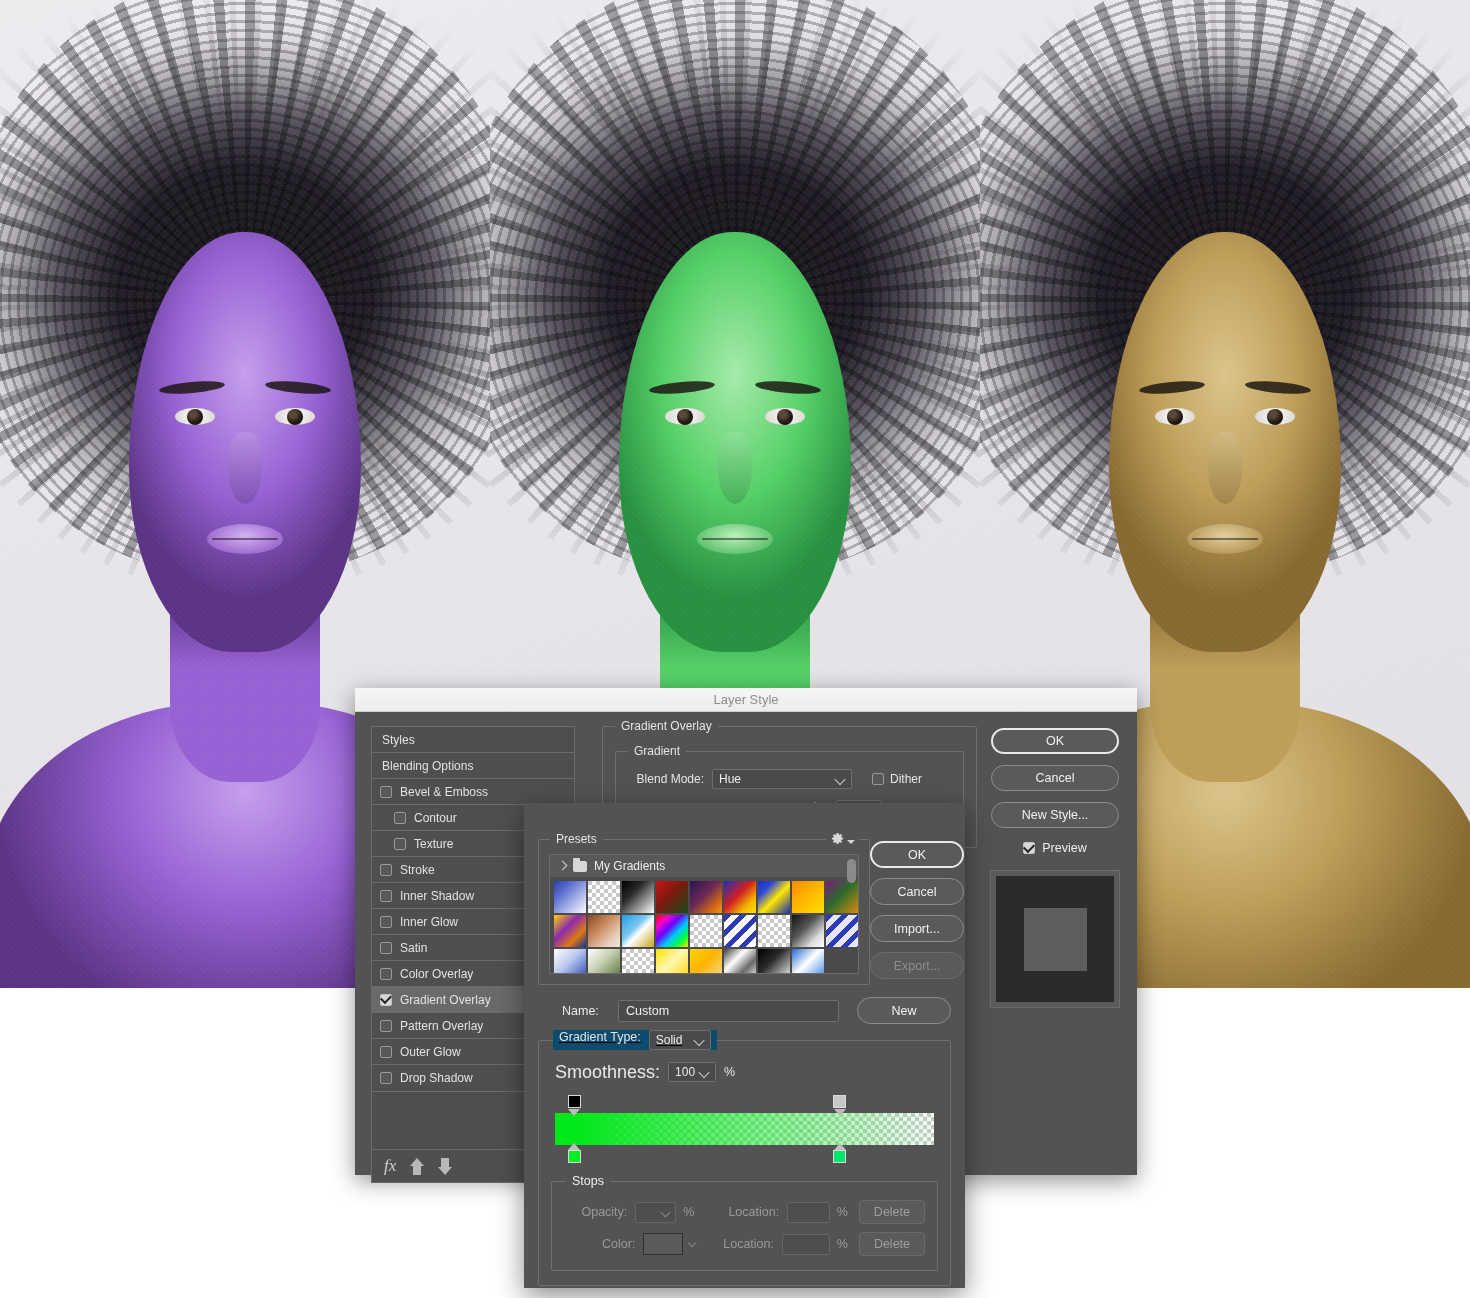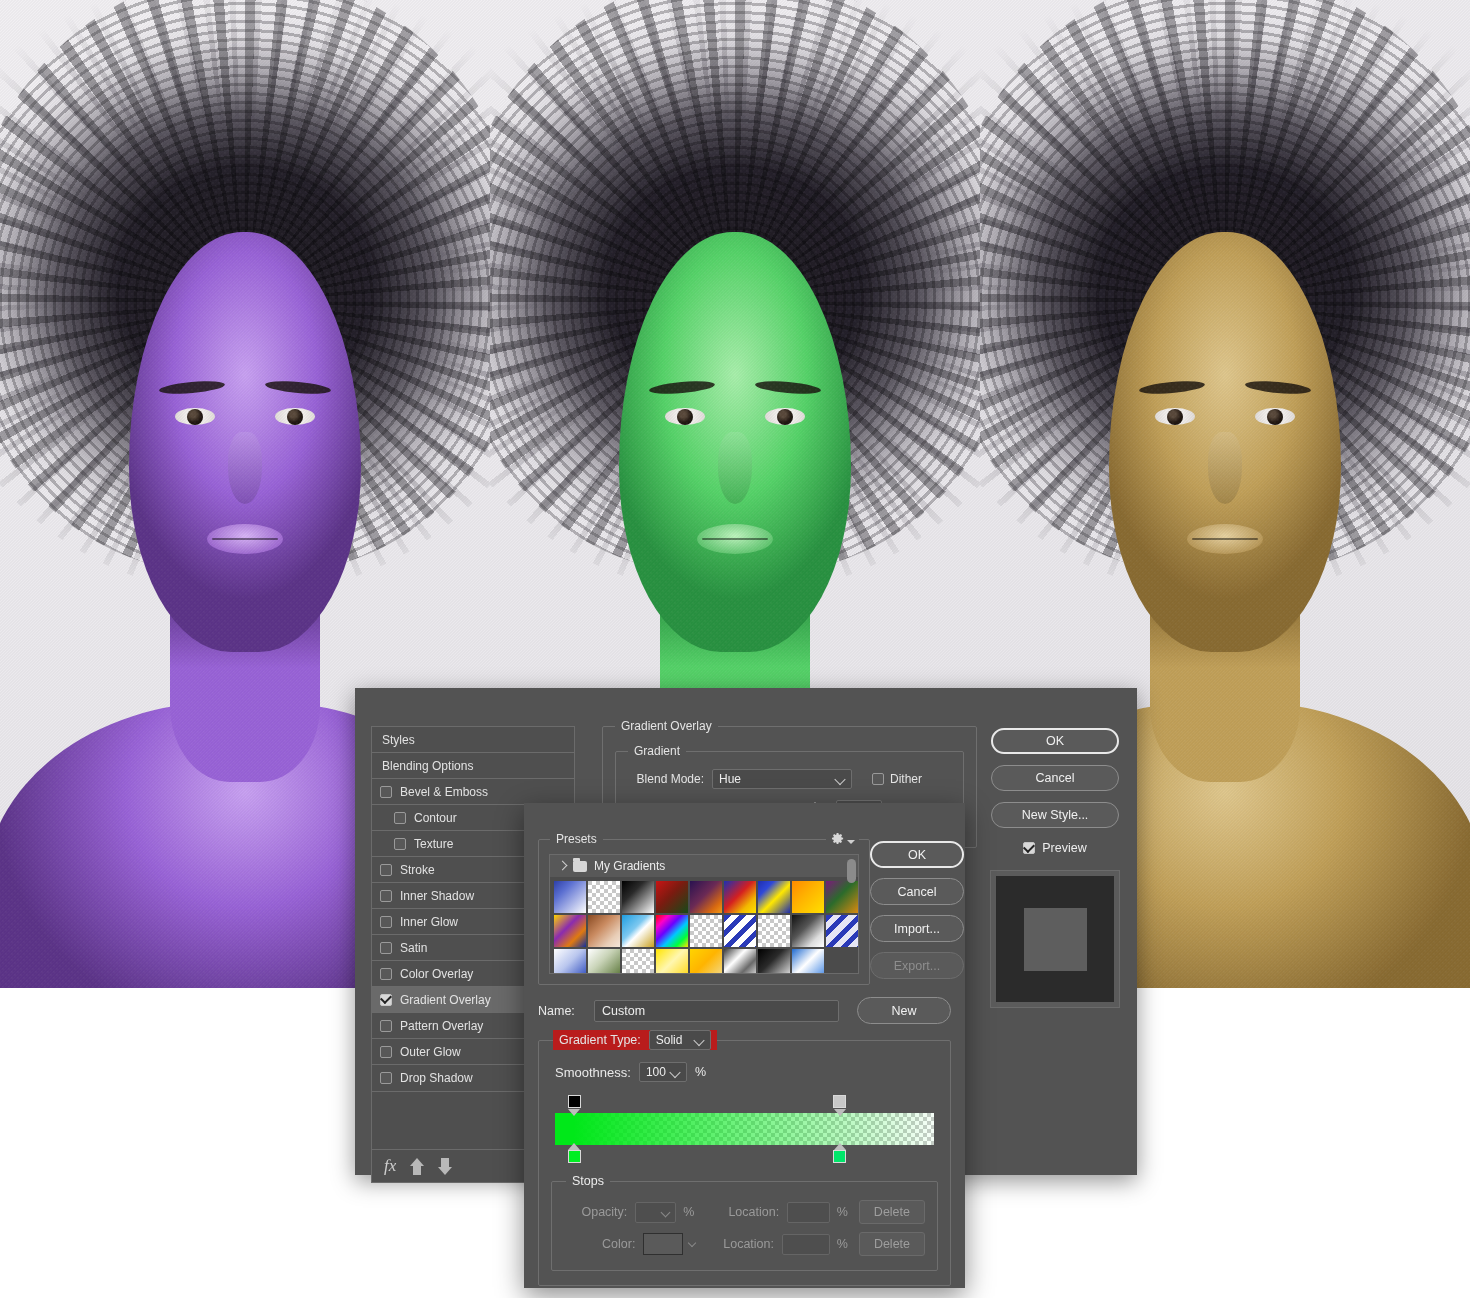--- a/index.html
+++ b/index.html
@@ -198,27 +198,27 @@
   .sw-grid { display:grid; grid-template-columns: repeat(9, 32px); gap:2px; padding:4px 0 0 4px; }
   .sw { width:32px; height:32px; }
   .pscroll { position:absolute; right:2px; top:4px; width:9px; height:24px; background:#8b8b8b; border-radius:5px; }
 
   .ge-right { width:98px; display:flex; flex-direction:column; gap:10px; padding-top:2px; }
   .ge-btn { width:94px; height:27px; border-radius:14px; border:1px solid #8d8d8d; background:#5a5a5a;
             color:#f0f0f0; font-size:12.5px; display:flex; align-items:center; justify-content:center; }
   .ge-btn.primary { border:2px solid #e9e9e9; }
   .ge-btn.disabled { color:#8e8e8e; border-color:#6d6d6d; }
 
-  .name-row { display:flex; align-items:center; gap:10px; margin-top:12px; }
+  .name-row { display:flex; align-items:center; gap:10px; margin-top:12px;margin-left:24px; }
   .name-input { flex:1; height:22px; background:#4a4a4a; border:1px solid #6e6e6e; border-radius:2px;
                 display:flex; align-items:center; padding:0 7px; color:#ededed; font-size:12.5px; }
 
   .gtype-grp { border:1px solid #6f6f6f; border-radius:2px; position:relative; margin-top:16px; padding:20px 12px 14px 12px; }
-  .gtype-grp .grp-title-wrap { position:absolute; top:-11px; left:14px; background:#b91c1c; padding:0 6px;
-                               display:flex; align-items:center; gap:8px; }
+  .gtype-grp .grp-title-wrap { position:absolute; top:-11px; left:14px; background:#0c4a6e; padding:0 6px;
+                               display:flex; gap:8px;text-decoration:underline; }
   .gtype-grp .grp-title { font-size:12.5px; color:#e4e4e4; }
 
   .strip-wrap { position:relative; margin:8px 4px 0 4px; height:76px; }
   .gstrip { position:absolute; left:0; right:0; top:22px; height:32px; }
   .stop { position:absolute; width:13px; height:13px; border:1px solid #d9d9d9; background:#000; }
   .opstop { top:4px; }
   .opstop .tri { position:absolute; left:50%; top:13px; transform:translateX(-50%);
                  border-left:6px solid transparent;border-right:6px solid transparent;border-top:7px solid #bdbdbd; }
   .cstop { top:59px; }
   .cstop .tri { position:absolute; left:50%; top:-8px; transform:translateX(-50%);
@@ -296,20 +296,23 @@
             </div>
           <div class="nose"></div>
           <div class="lips"></div>
         </div>
       </div>
     </div>
     <div class="grain"></div>
   </div>
 
   <div id="layer-style">
+    <div class="win-title">
+      <span>Layer Style</span>
+    </div>
 
     <div id="ls-body">
 
       <div class="ls-left">
         <div class="styles-list" id="styles-list">
             <div class="style-row plain">
               <span>Styles</span>
             </div>
             <div class="style-row plain">
               <span>Blending Options</span>
@@ -494,21 +497,21 @@
       <div class="gtype-grp">
         <span class="grp-title-wrap">
           <span class="grp-title">Gradient Type:</span>
           <span class="select" style="width:62px;">
             <span>Solid</span>
             <span class="chev"></span>
           </span>
         </span>
 
         <div class="row" style="margin:0 0 2px 4px;">
-          <span style="font-size:13px;color:#e9e9e9;">Smoothness:</span>
+          <span style="font-size:18px;color:#e9e9e9;">Smoothness:</span>
           <span class="select" style="width:48px;margin-left:8px;">
             <span>100</span>
             <span class="chev"></span>
           </span>
           <span style="margin-left:8px;font-size:12.5px;color:#e9e9e9;">%</span>
         </div>
 
         <div class="strip-wrap">
           <div class="gstrip" id="gstrip" style="background-image: linear-gradient(90deg, rgb(0, 232, 25) 0%, rgb(0, 232, 25) 5%, rgba(150, 245, 165, 0.08) 100%), repeating-conic-gradient(rgb(201, 201, 201) 0%, rgb(201, 201, 201) 25%, rgb(255, 255, 255) 0%, rgb(255, 255, 255) 50%); background-size: auto, 8px 8px;"></div>
           <div id="stops-layer">

